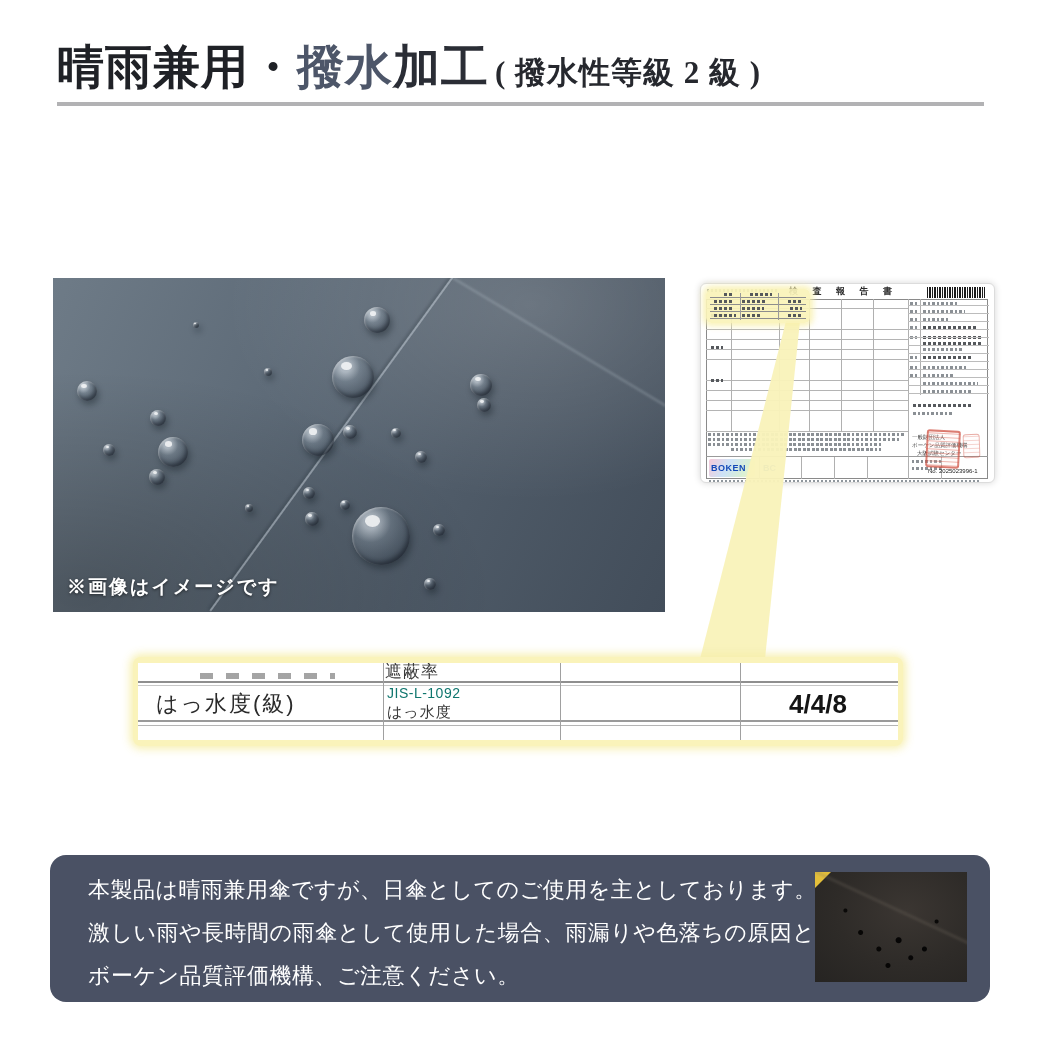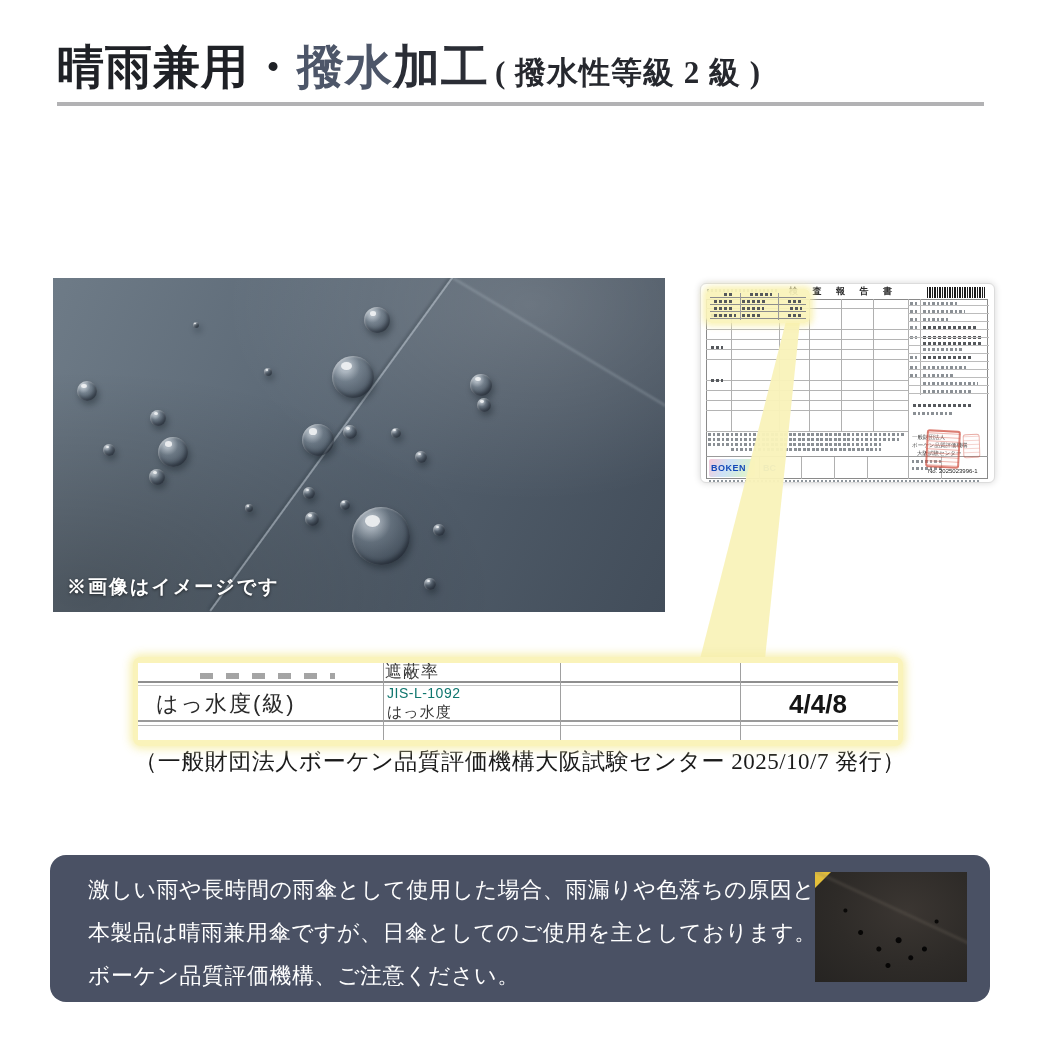--- a/index.html
+++ b/index.html
@@ -259,24 +259,23 @@
       <div class="vline" style="left:245px;top:0;height:77px;background:#a0a0a0;"></div>
       <div class="vline" style="left:422px;top:0;height:77px;background:#a0a0a0;"></div>
       <div class="vline" style="left:602px;top:0;height:77px;background:#a0a0a0;"></div>
       <div class="rt-label">はっ水度(級)</div>
       <div class="rt-m1">JIS-L-1092</div>
       <div class="rt-m2">はっ水度</div>
       <div class="rt-value">4/4/8</div>
     </div>
   </div>
 
-  <div class="source-caption">（一般財団法人ボーケン品質評価機構大阪試験センター 2025/10/7 発行）</div>
 
   <div class="caution-box">
     <div class="caution-text">
+      <div>本製品は晴雨兼用傘ですが、日傘としてのご使用を主としております。</div>
       <div>激しい雨や長時間の雨傘として使用した場合、雨漏りや色落ちの原因と</div>
-      <div>本製品は晴雨兼用傘ですが、日傘としてのご使用を主としております。</div>
       <div>ボーケン品質評価機構、ご注意ください。</div>
     </div>
     <div class="caution-photo"></div>
   </div>
 
 </div>
 
 </body></html>

